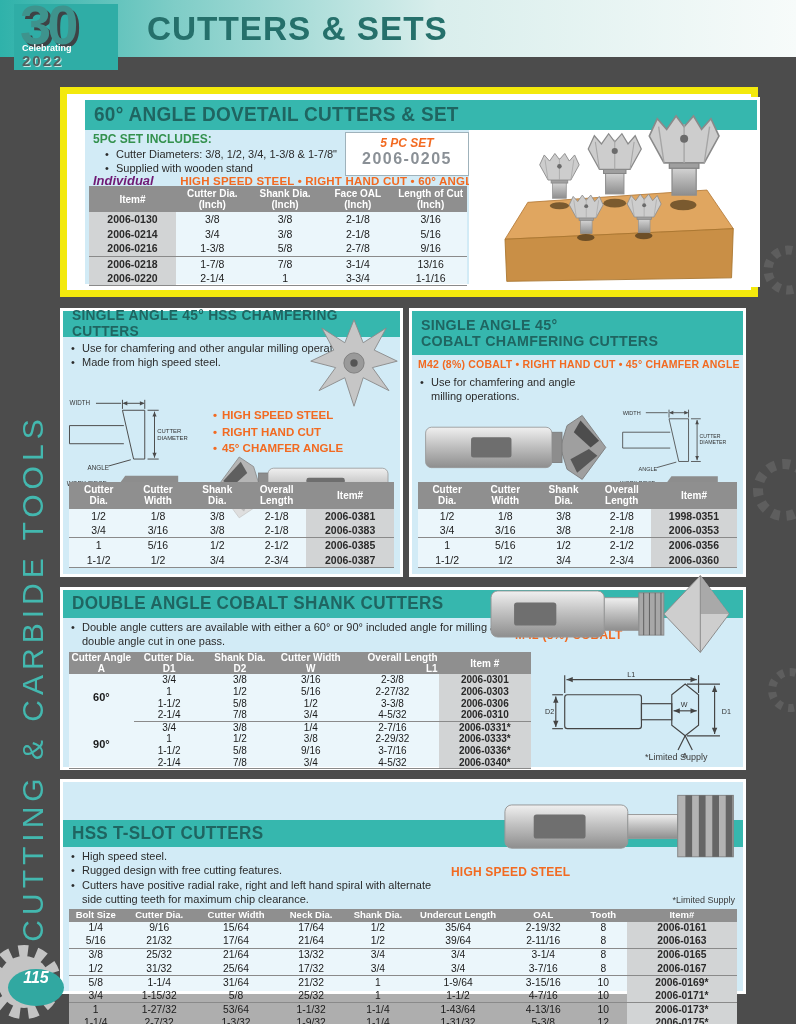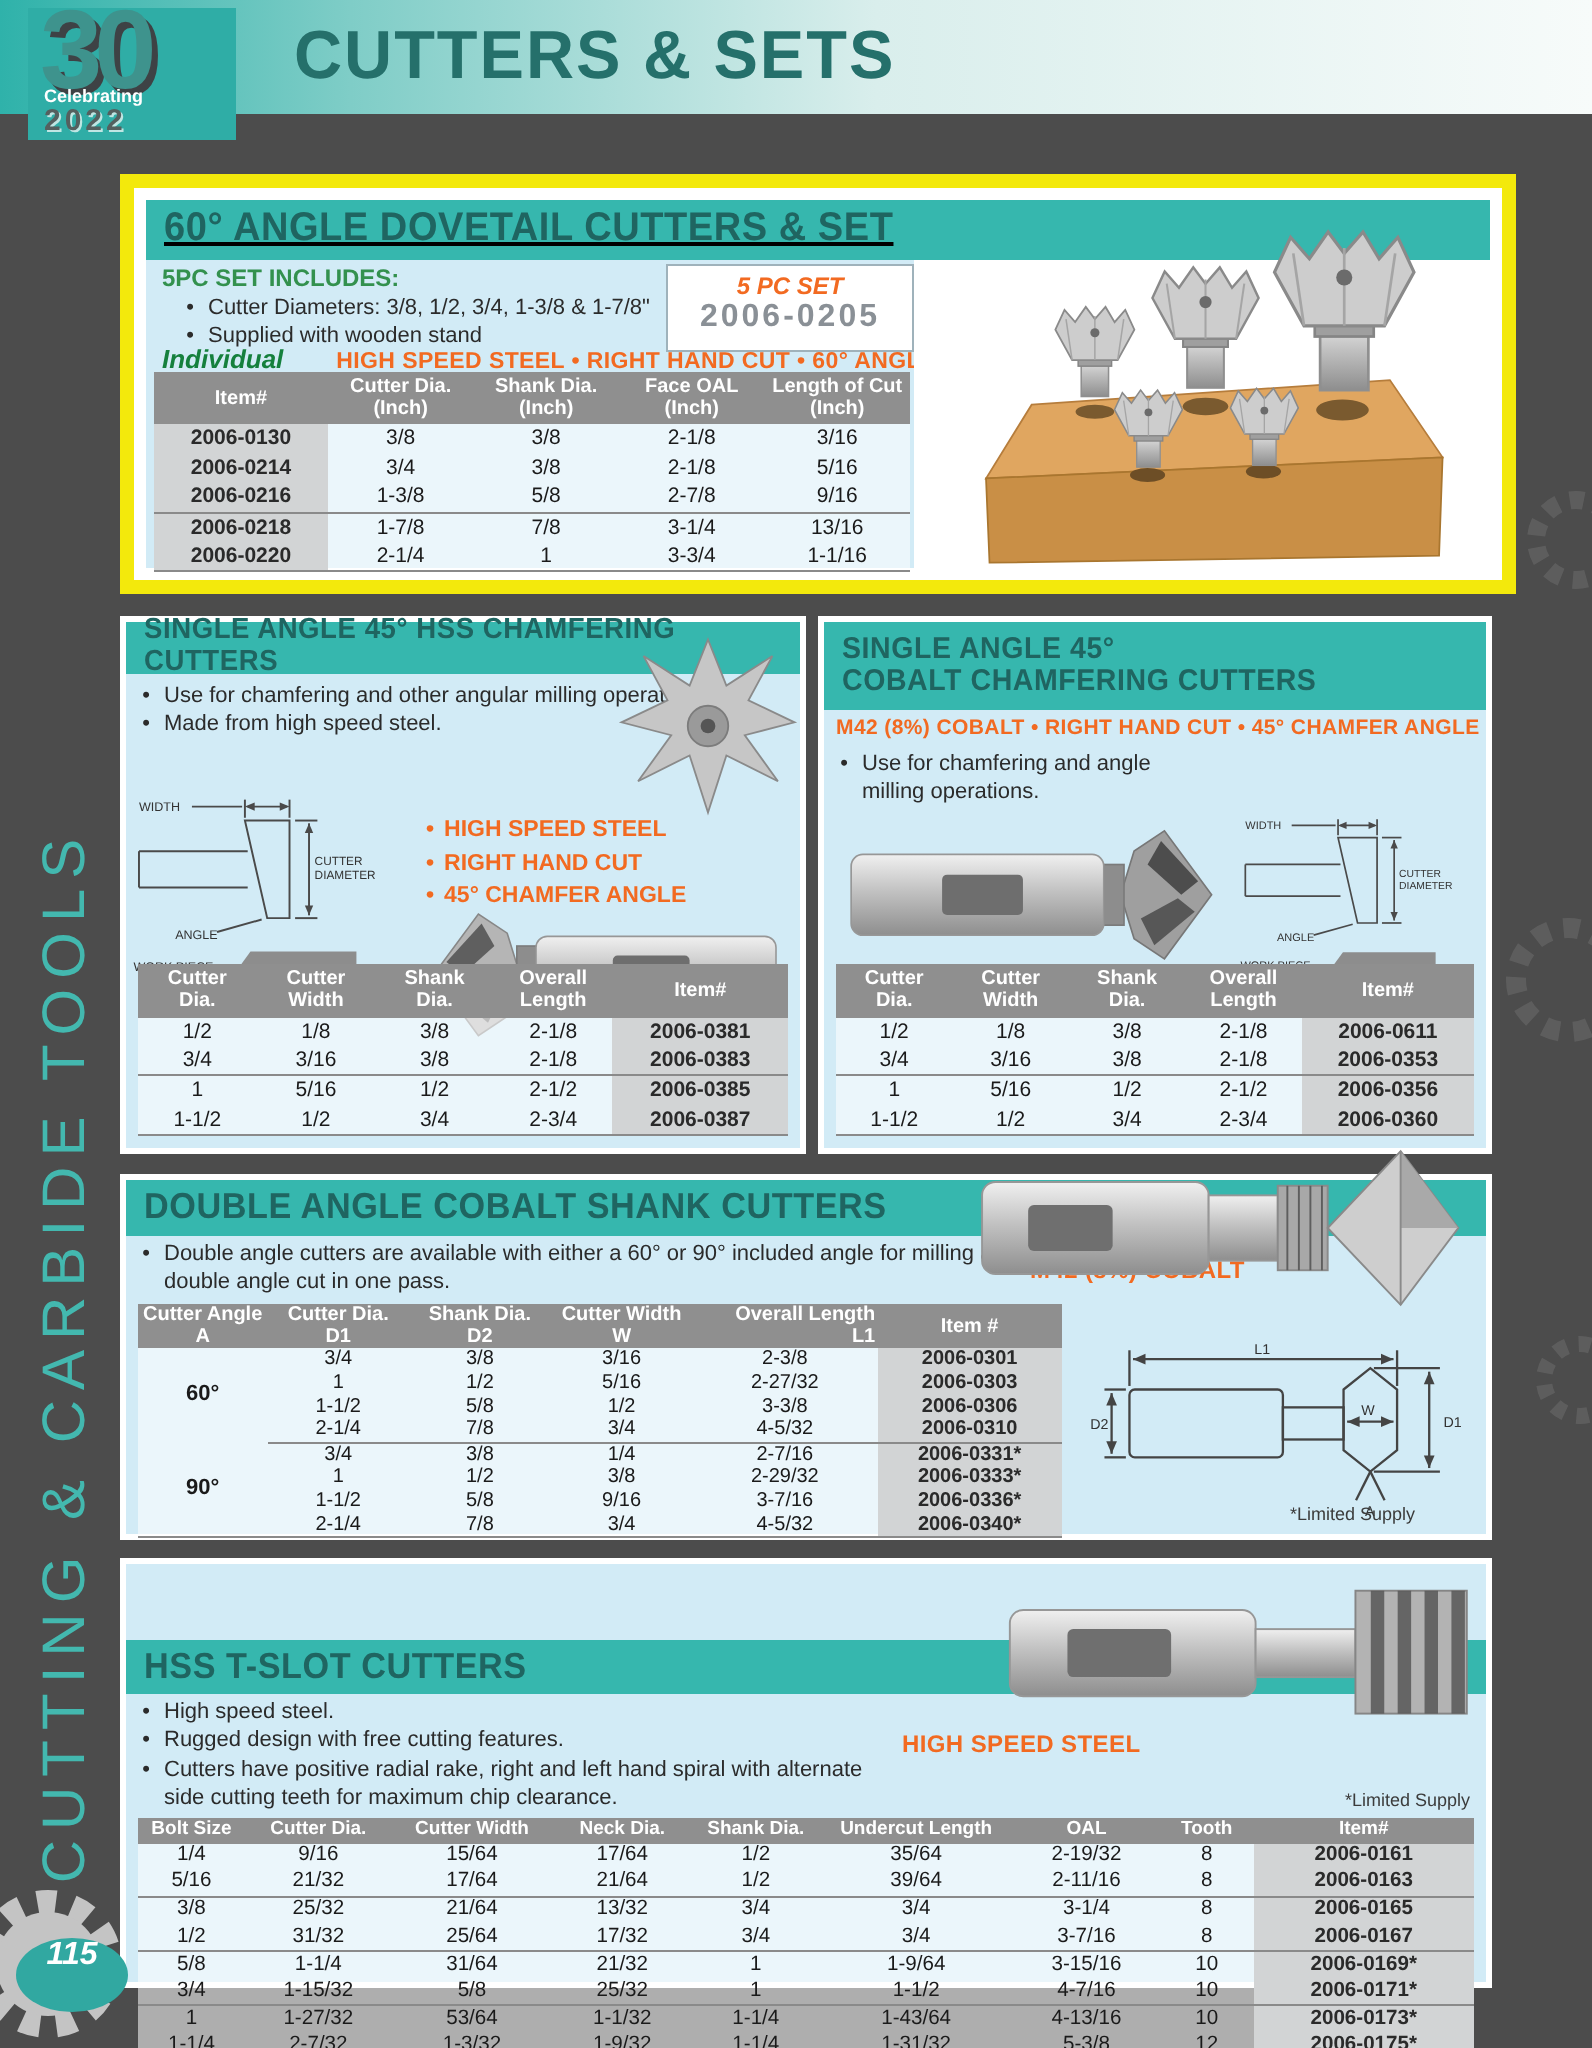--- a/index.html
+++ b/index.html
@@ -30,21 +30,21 @@
   .deco-gears { position:absolute; right:0; top:90px; z-index:0; }
 
   
   .card { position:absolute; border:3px solid #fff; background:#d2ebf6; }
   .sec-head { background:#36b7ae; display:flex; align-items:center; padding:0 9px; }
   .sec-title { font-weight:bold; color:#1f6561; letter-spacing:.3px; transform:scaleX(.95); transform-origin:left center; line-height:1.08; }
   .sec-body { position:relative; }
 
   .yellow-frame { position:absolute; left:60px; top:87px; width:698px; height:210px;
     border:7px solid #f3e90c; background:#fff; padding:3px; z-index:2; }
-  #sec-dovetail { position:relative; left:0; top:0; width:100%; height:100%;text-decoration:underline; }
+  #sec-dovetail { position:relative; left:12px; top:0; width:100%; height:100%; }
   #sec-dovetail .sec-head { height:30px; }
   #sec-dovetail .sec-title { font-size:20px; }
   #sec-dovetail .sec-body { height:calc(100% - 30px); }
 
   #sec-hss-cham  { left:60px;  top:308px; width:343px; height:269px; z-index:2; }
   #sec-hss-cham .sec-head { height:26px; }
   #sec-hss-cham .sec-title { font-size:14.5px; }
   #sec-hss-cham .sec-body { height:calc(100% - 26px); }
 
   #sec-cobalt-cham { left:409px; top:308px; width:337px; height:269px; z-index:2; }
@@ -60,21 +60,21 @@
   #sec-tslot { left:60px; top:779px; width:686px; height:215px; z-index:2; }
   #sec-tslot .sec-head { height:27px;margin-top:38px; }
   #sec-tslot .sec-title { font-size:18px; }
   #sec-tslot .sec-body { height:calc(100% - 27px); }
 
   
   .bullets .li { display:flex; gap:5px; color:#2b2b2b; line-height:1.3; }
   .bullets .dot { flex:none; width:8px; text-align:center; }
   .spec-bullets .li { display:flex; gap:5px; color:#f26a21; font-weight:bold; font-size:11.5px; line-height:1.45; }
   .includes-label { font-size:12px; font-weight:bold; color:#33914e; }
-  .individual { color:#15803d; font-weight:bold; font-style:italic; font-size:13px; }
+  .individual { color:#701a75; font-weight:bold; font-style:italic; font-size:13px; }
   .spec-line { color:#f26a21; font-weight:bold; font-size:11.5px; letter-spacing:.2px; }
   .limited { font-size:9px; color:#3c3c3c; }
 
   .set-badge { position:absolute; left:260px; top:2px; width:124px; height:44px; background:#fff;
     border:1px solid #9fb2bb; text-align:center; padding-top:3px; }
   .badge-label { color:#f26a21; font-weight:bold; font-style:italic; font-size:12px; }
   .badge-item { color:#8a9096; font-weight:bold; font-size:16px; letter-spacing:1.5px; }
 
   
   .tbl { border-collapse:collapse; table-layout:fixed; width:100%; border-bottom:1.4px solid #8a8a8a; }
@@ -431,21 +431,21 @@
               <th>Overall<br>Length</th>
               <th>Item#</th>
             </tr>
           </thead>
           <tbody>
             <tr>
               <td>1/2</td>
               <td>1/8</td>
               <td>3/8</td>
               <td>2-1/8</td>
-              <td class="item">2006-0611</td>
+              <td class="item">1998-0351</td>
             </tr>
             <tr class="rule">
               <td>3/4</td>
               <td>3/16</td>
               <td>3/8</td>
               <td>2-1/8</td>
               <td class="item">2006-0353</td>
             </tr>
             <tr>
               <td>1</td>

